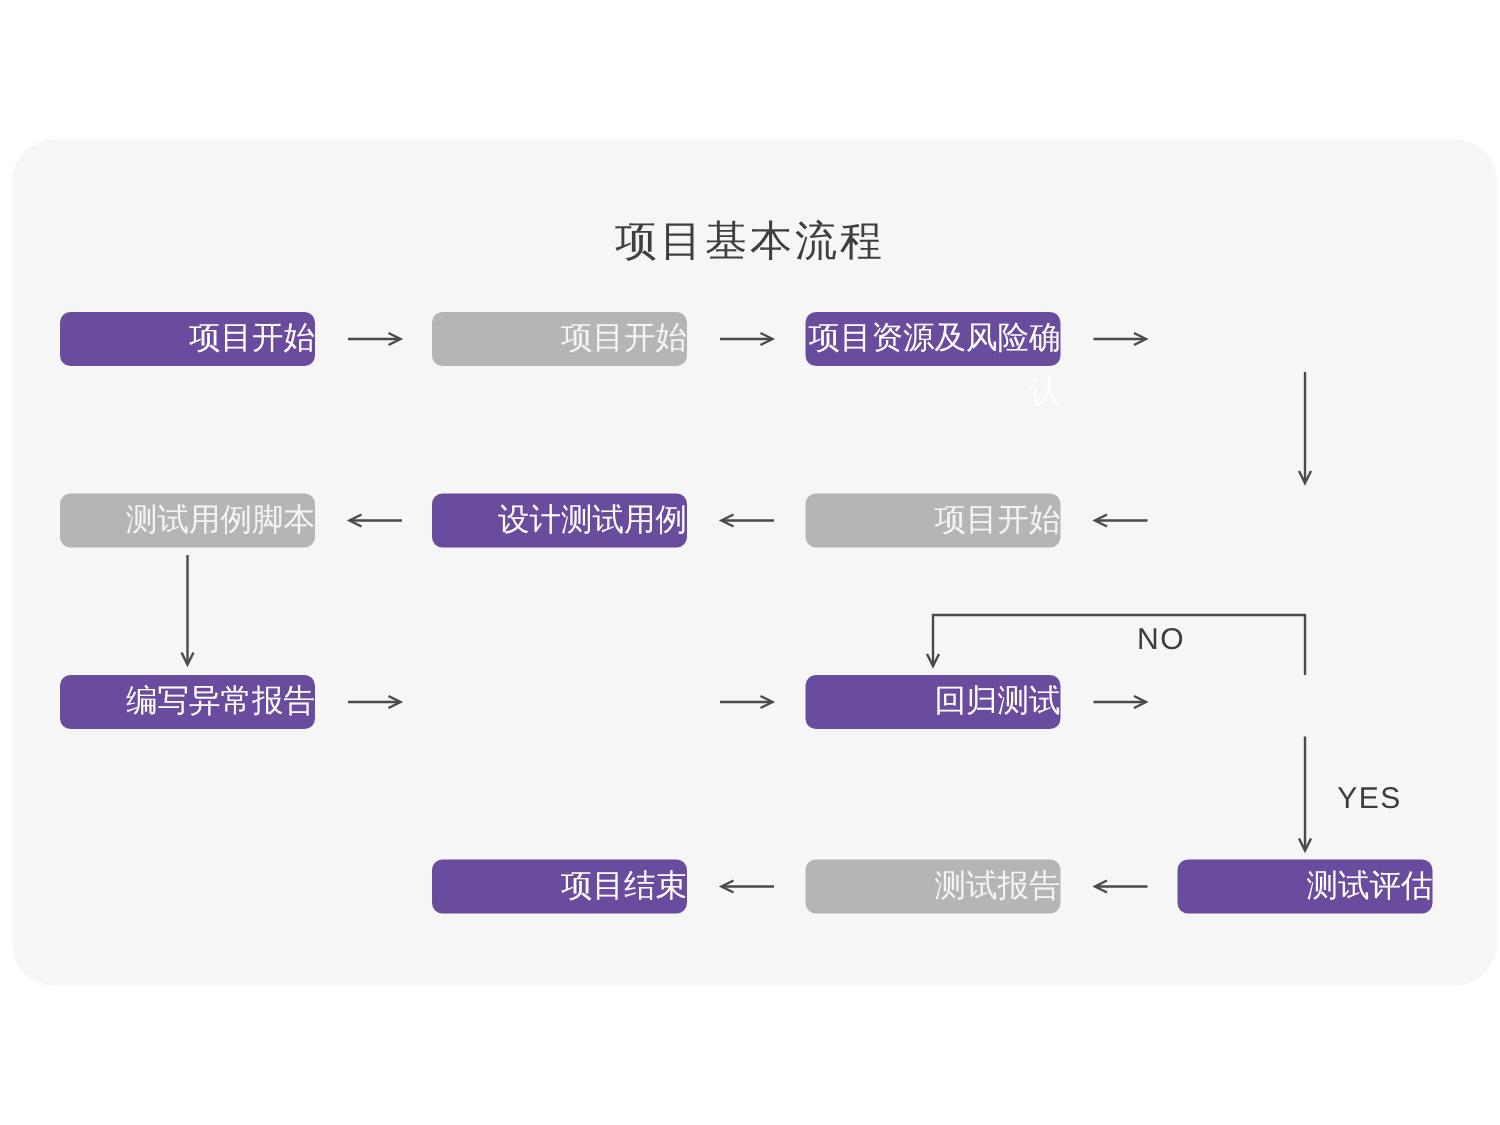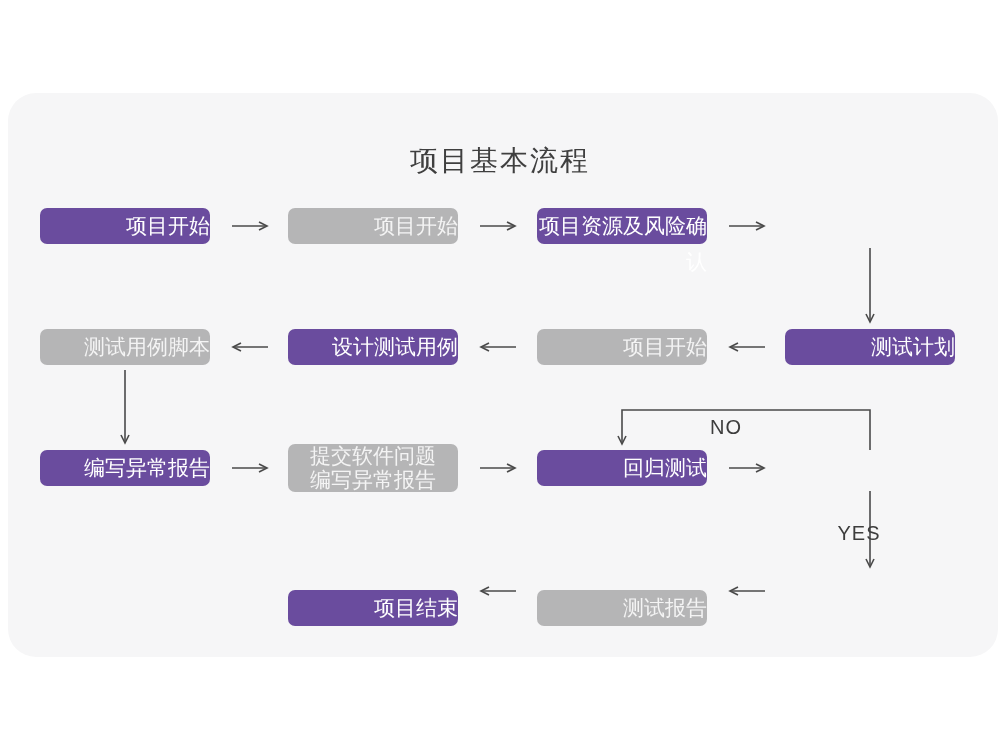--- a/index.html
+++ b/index.html
@@ -59,21 +59,21 @@
   }
   
   .c1 { left: 40px; }
   .c2 { left: 288px; }
   .c3 { left: 537px; }
   .c4 { left: 785px; }
   .r1 { top: 208px; }
   .r2 { top: 329px; }
   .r3 { top: 450px; }
   .r3tall { top: 444px; }
-  .r4 { top: 590px; }
+  .r4 { top: 573px; }
 
   svg.connectors {
     position: absolute;
     left: 0; top: 0;
     width: 1000px;
     height: 750px;
     pointer-events: none;
   }
   .edge-label {
     position: absolute;
@@ -122,29 +122,27 @@
 
       <path d="M765,591 L731,591" marker-end="url(#chev)"></path>
       <path d="M516,591 L482,591" marker-end="url(#chev)"></path>
     </g>
   </svg>
 
   <div class="node purple r1 c1">项目开始</div>
   <div class="node gray   r1 c2">项目开始</div>
   <div class="node purple r1 c3">项目资源及风险确认</div>
 
-  <div class="node purple r2 c4">测试计划</div>
   <div class="node gray   r2 c3">项目开始</div>
   <div class="node purple r2 c2">设计测试用例</div>
   <div class="node gray   r2 c1">测试用例脚本</div>
 
   <div class="node purple r3 c1">编写异常报告</div>
-  <div class="node gray tall r3tall c2">提交软件问题
-编写异常报告</div>
   <div class="node purple r3 c3">回归测试</div>
 
+  <div class="node purple r4 c4">测试评估</div>
   <div class="node gray   r4 c3">测试报告</div>
   <div class="node purple r4 c2">项目结束</div>
 
-  <div class="edge-label" style="left:726px; top:427px;">NO</div>
-  <div class="edge-label" style="left:859px; top:533px;">YES</div>
+  <div class="edge-label" style="left:774px; top:427px;">NO</div>
+  <div class="edge-label" style="left:913px; top:533px;">YES</div>
 
 </div>
 
 </body></html>

